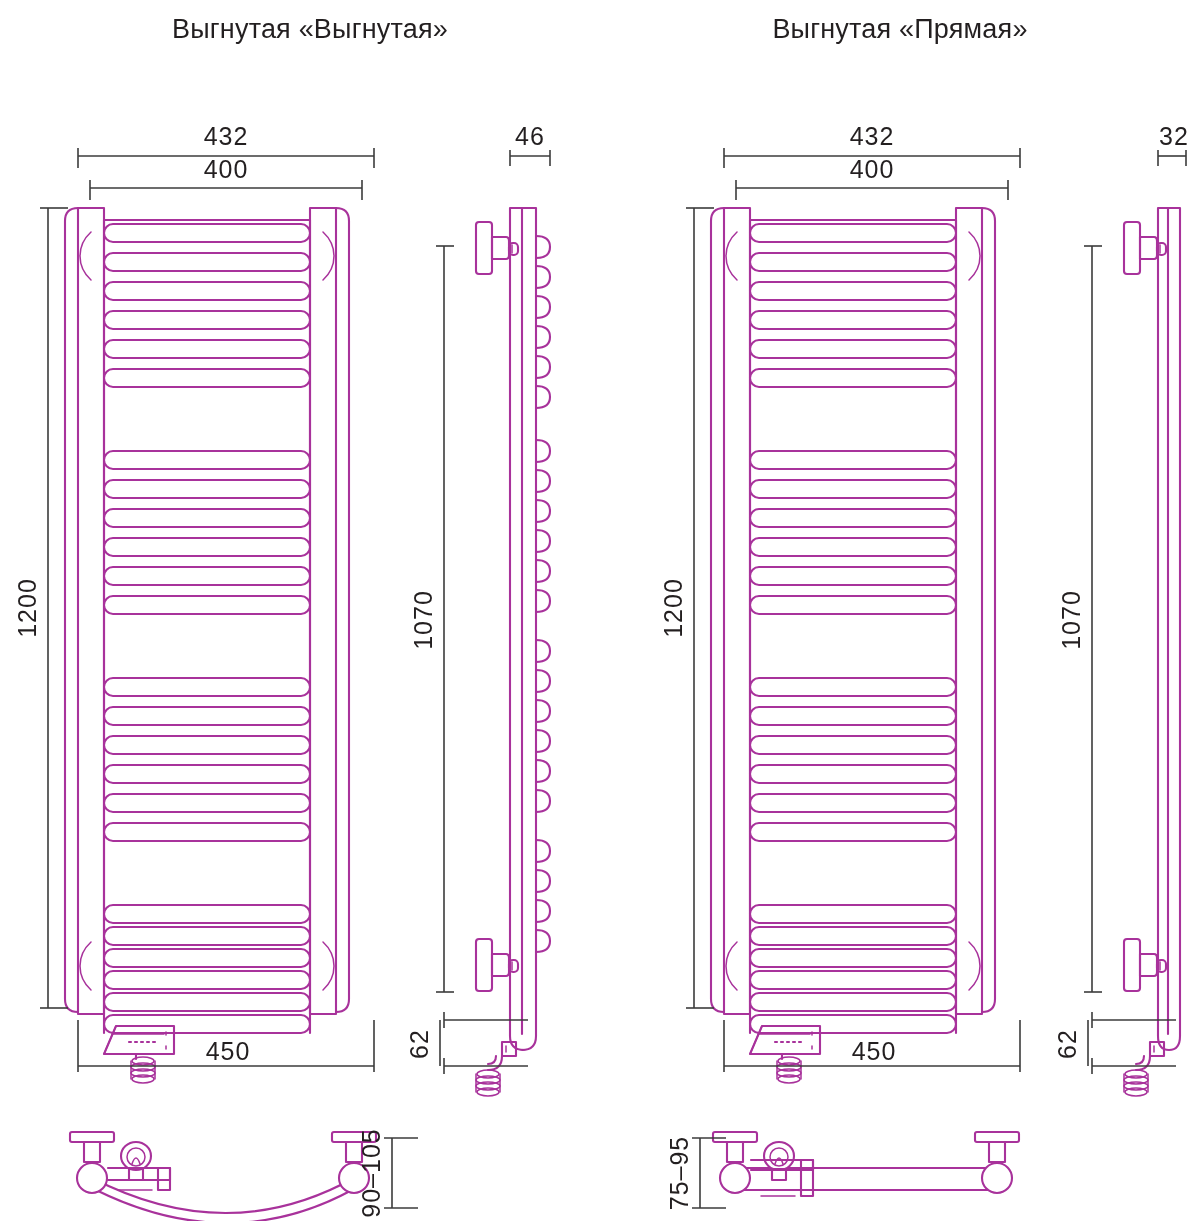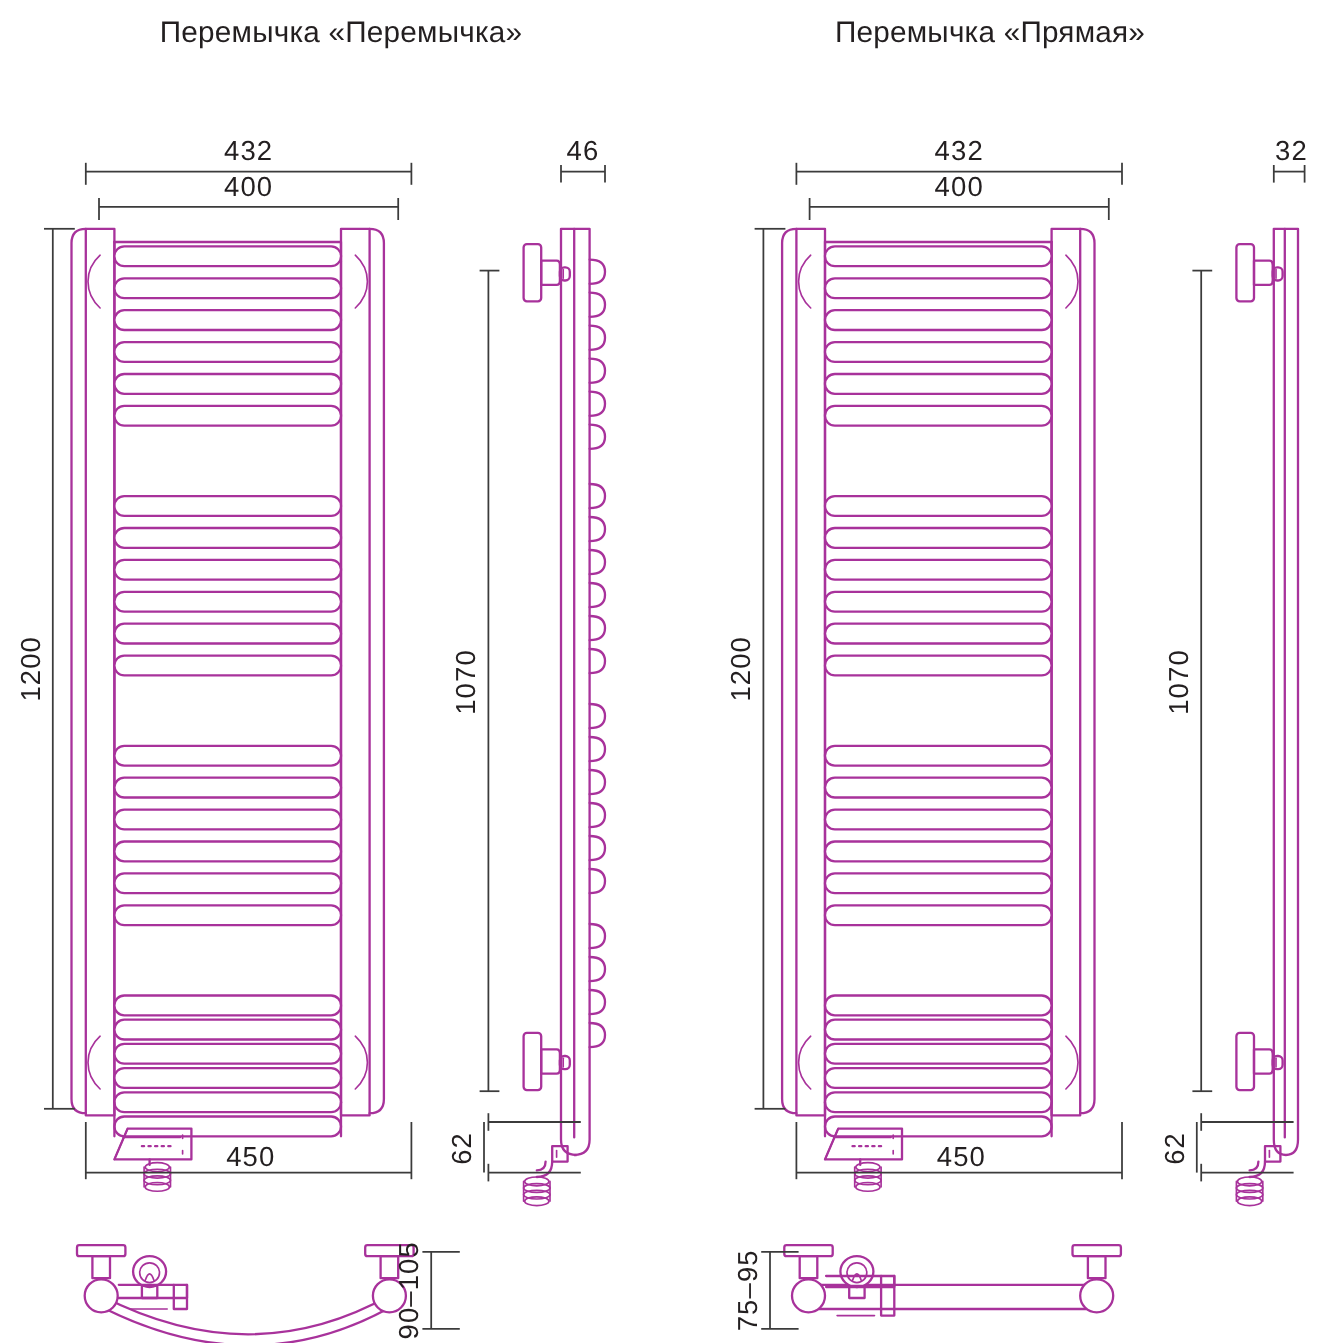--- a/index.html
+++ b/index.html
@@ -8,22 +8,22 @@
   .stage{position:absolute;inset:0;}
   svg{display:block;}
   .ttl{position:absolute;font-size:27px;letter-spacing:.2px;color:#231f20;
        white-space:nowrap;text-align:center;}
 </style>
 </head>
 <body>
 
 <div class="stage">
 
-  <div class="ttl" style="left:60px;top:14px;width:500px;">Перемычка «Перемычка»</div>
-  <div class="ttl" style="left:650px;top:14px;width:500px;">Перемычка «Прямая»</div>
+  <div class="ttl" style="left:60px;top:14px;width:500px;">Выгнутая «Выгнутая»</div>
+  <div class="ttl" style="left:650px;top:14px;width:500px;">Выгнутая «Прямая»</div>
 
   <svg width="1200" height="1221" viewBox="0 0 1200 1221">
     <defs>
       <style>
         .p{fill:none;stroke:#a8329b;stroke-width:2.1;stroke-linecap:round;stroke-linejoin:round;}
         .pt{fill:none;stroke:#a8329b;stroke-width:1.5;stroke-linecap:round;stroke-linejoin:round;}
         .d{fill:none;stroke:#3b3b3b;stroke-width:1.6;}
         .dt{fill:#231f20;font-family:"Liberation Sans",sans-serif;font-size:25px;letter-spacing:1px;}
         .wh{fill:#ffffff;}
       </style>

